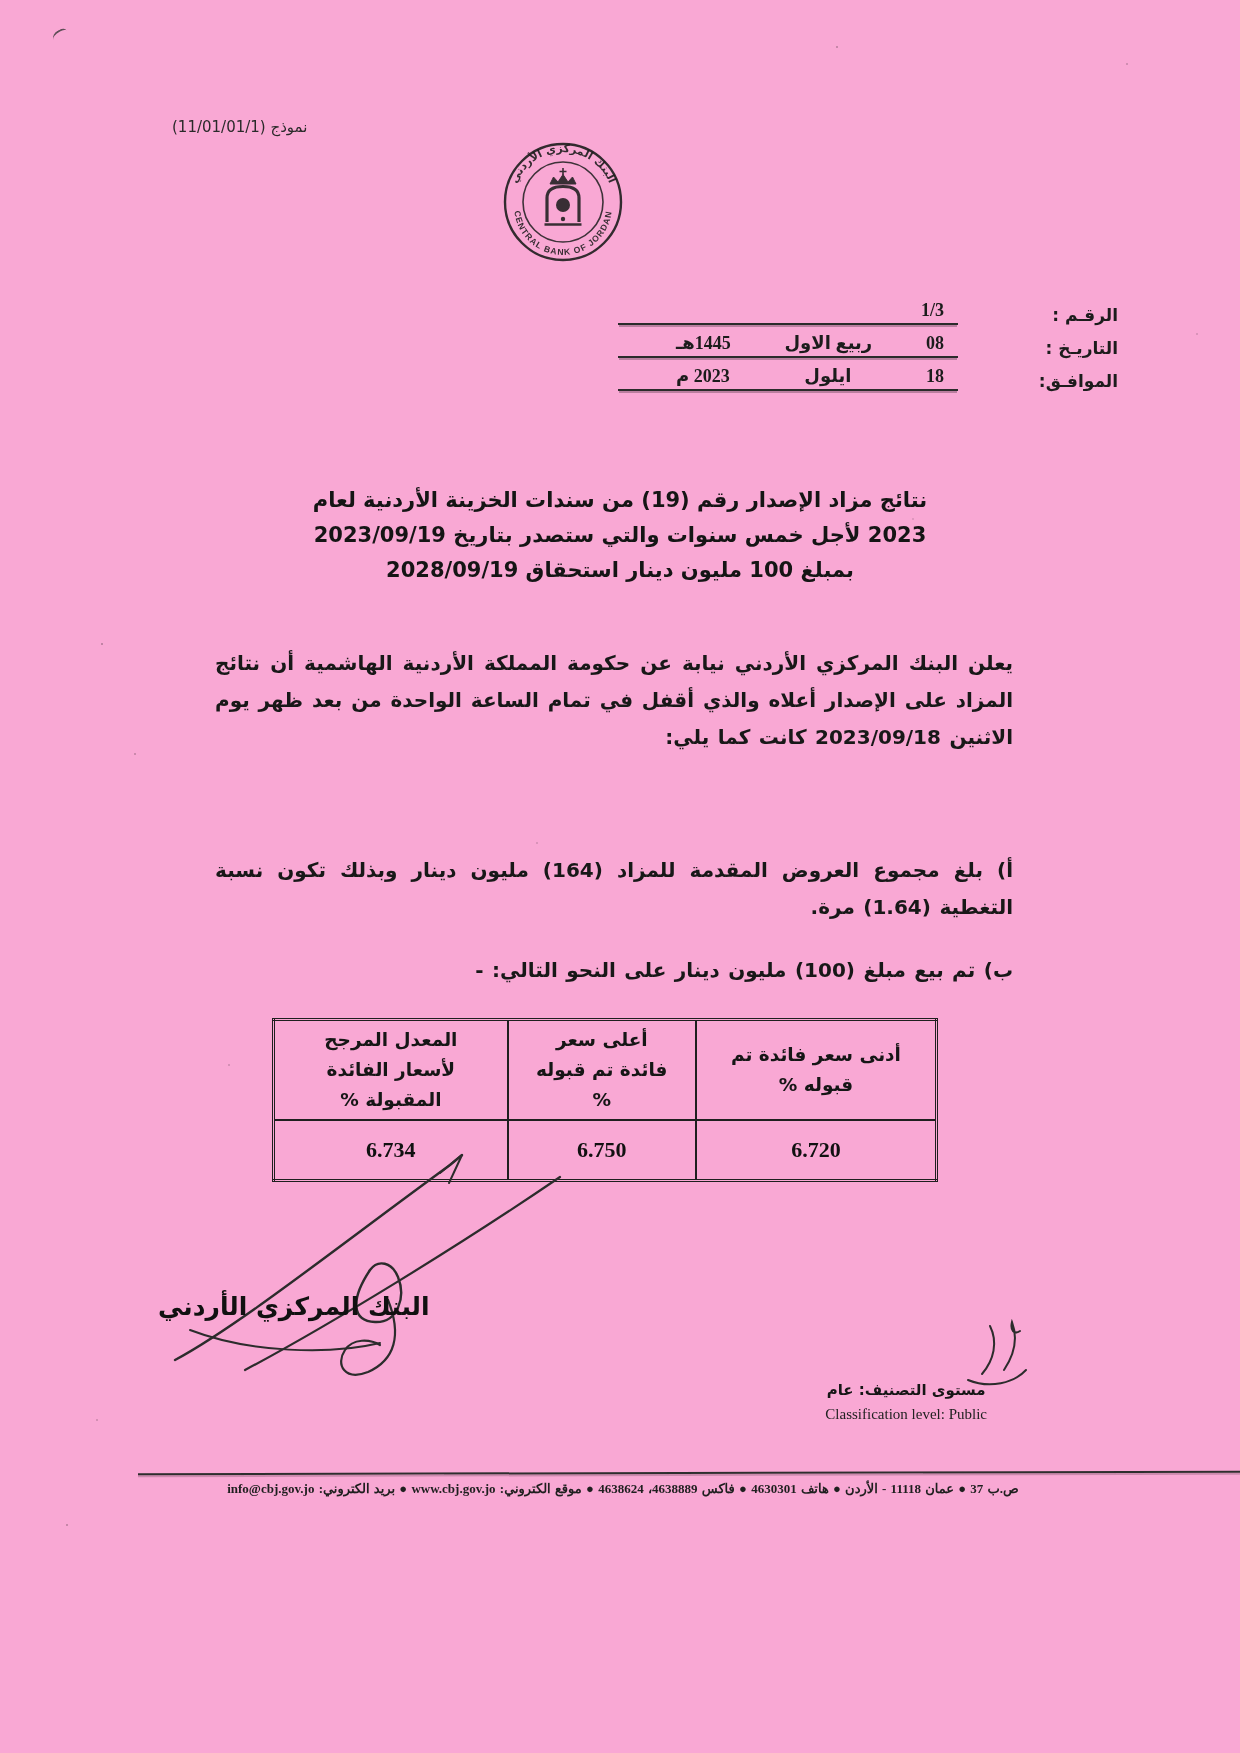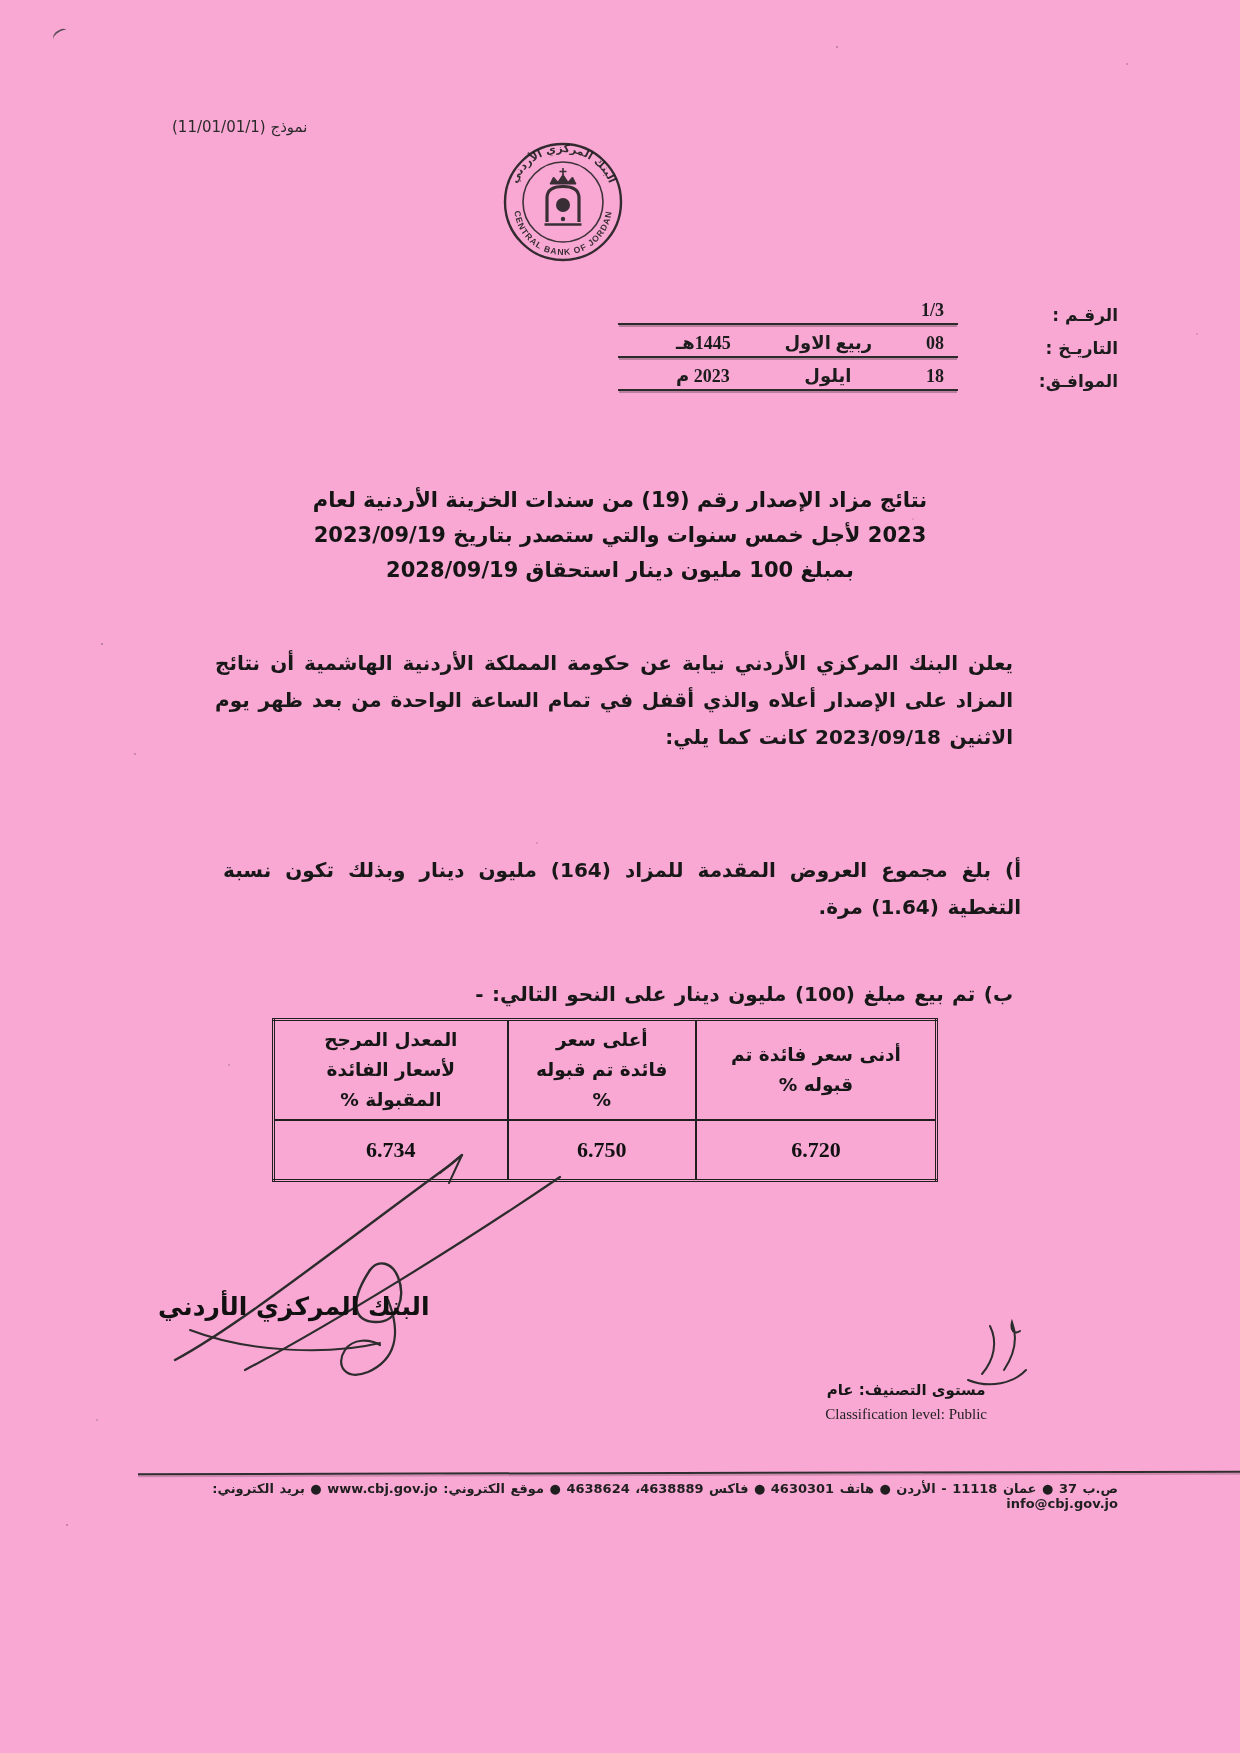--- a/index.html
+++ b/index.html
@@ -50,22 +50,22 @@
     margin-top:24px;
   }
   
   .para{
     position:absolute;left:215px;width:798px;
     direction:rtl;text-align:justify;
     font-size:20px;font-weight:bold;line-height:37px;color:#181818;
     word-spacing:1.5px;
   }
   .p-body{top:645px;}
-  .p-a{top:852px;margin-left:8px;}
-  .p-b{top:976px;}
+  .p-a{top:852px;}
+  .p-b{top:952px;}
   
   .results{
     position:absolute;left:272px;top:1018px;width:666px;
     border-collapse:collapse;direction:rtl;
     border:3px double #1f1f1f;
   }
   .results th,.results td{
     border:2px solid #1f1f1f;text-align:center;vertical-align:middle;
   }
   .results th{
@@ -93,23 +93,24 @@
   .class-en{font-size:15px;font-family:"Liberation Serif",serif;color:#222;}
   
   .footer-line{
     position:absolute;left:138px;top:1472px;width:1102px;height:0;
     border-top:2px solid #2e2e2e;
     box-shadow:0 2px 0 rgba(0,0,0,.18);
     transform:rotate(-.12deg);
   }
   .footer-text{
     position:absolute;left:128px;top:1481px;width:990px;
-    direction:rtl;
+    text-align:center;direction:rtl;
     font-size:13px;font-weight:bold;color:#1f1f1f;
     word-spacing:1px;
+    font-family:Liberation Serif, serif;
   }
   
   .pen-mark{
     position:absolute;left:52px;top:30px;width:16px;height:8px;
     border-top:2.5px solid #3a3a3a;border-radius:60% 40% 0 0;
     transform:rotate(-28deg);opacity:.8;
   }
   .noise{
     position:absolute;left:0;top:0;width:2px;height:2px;background:transparent;
     box-shadow:

